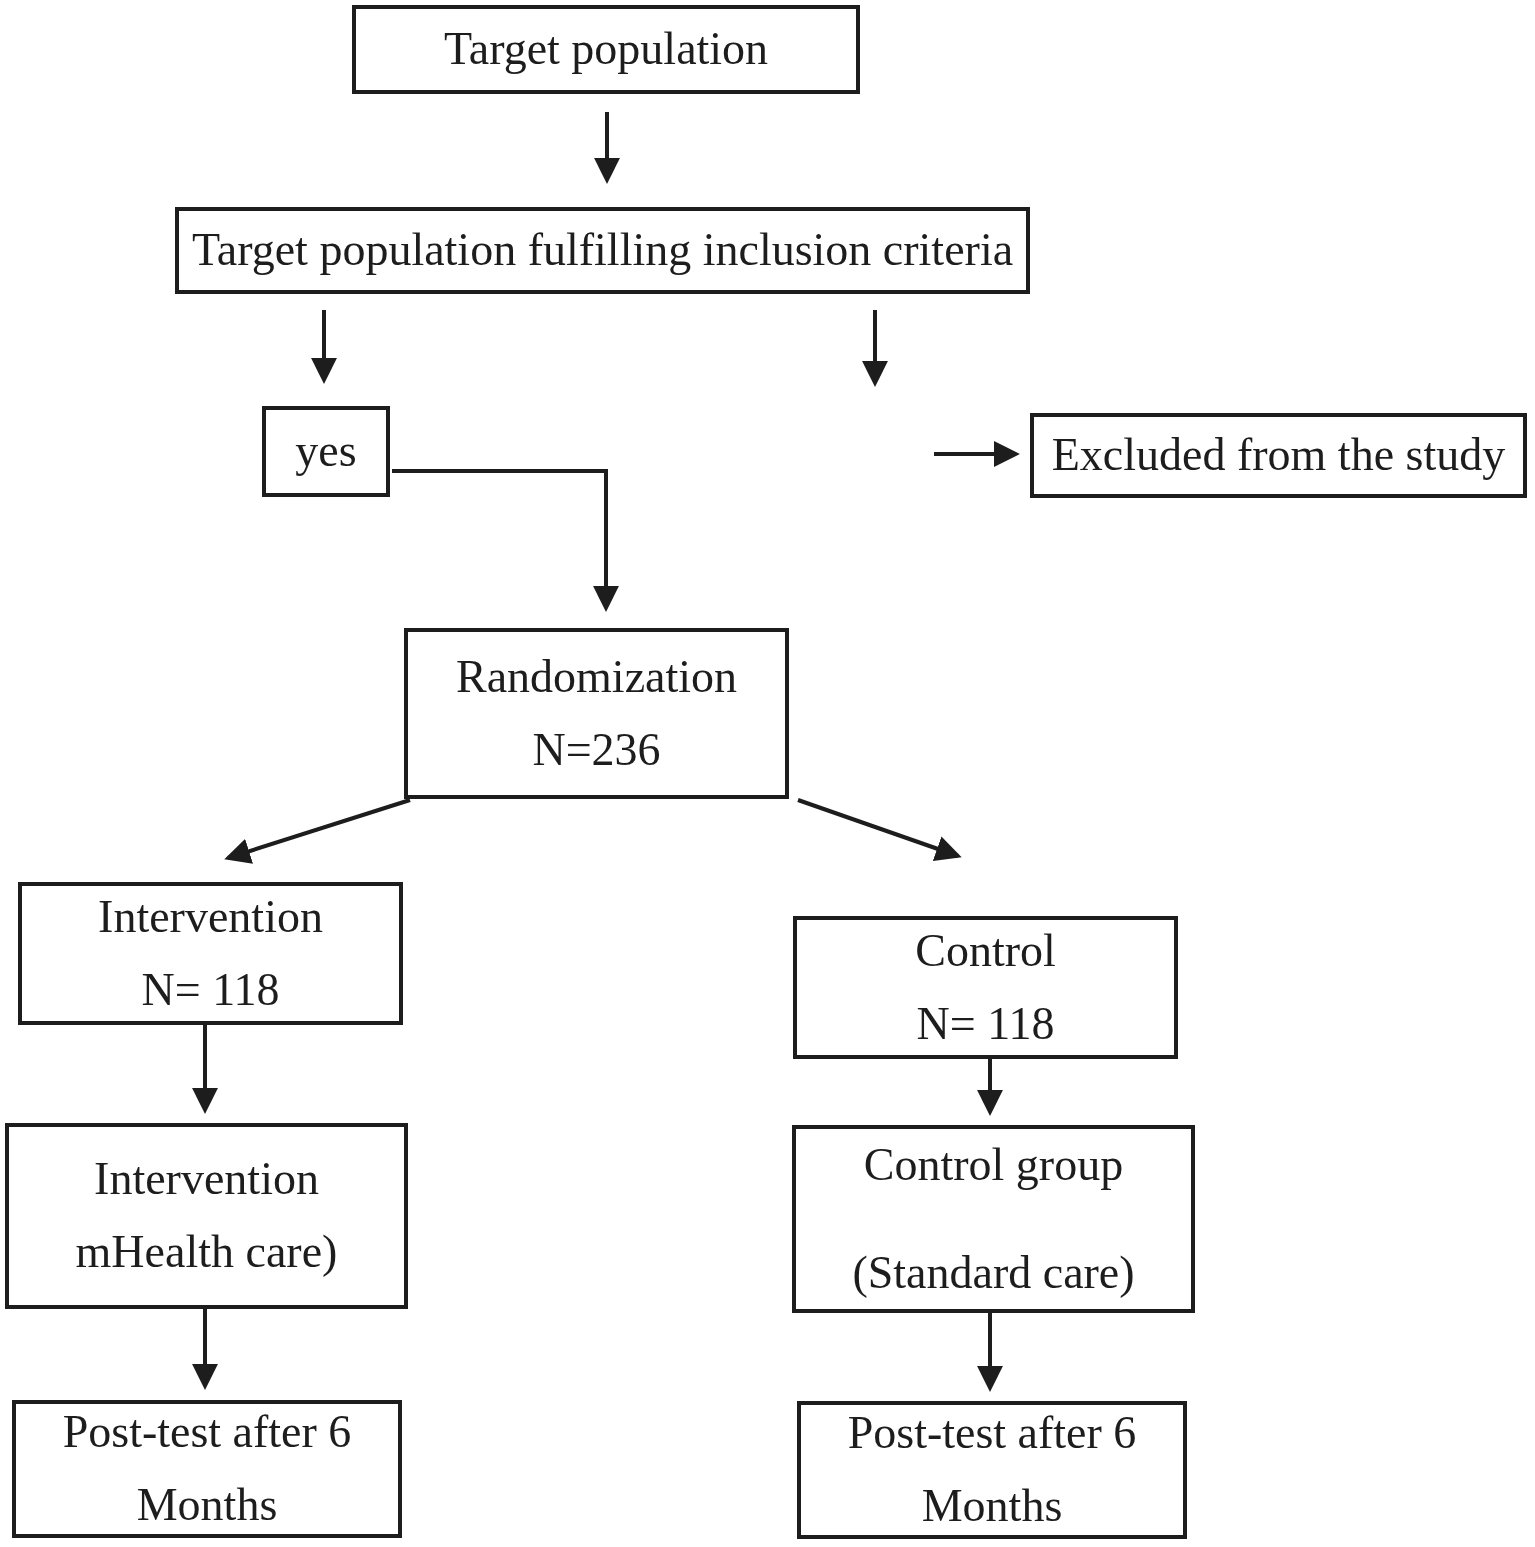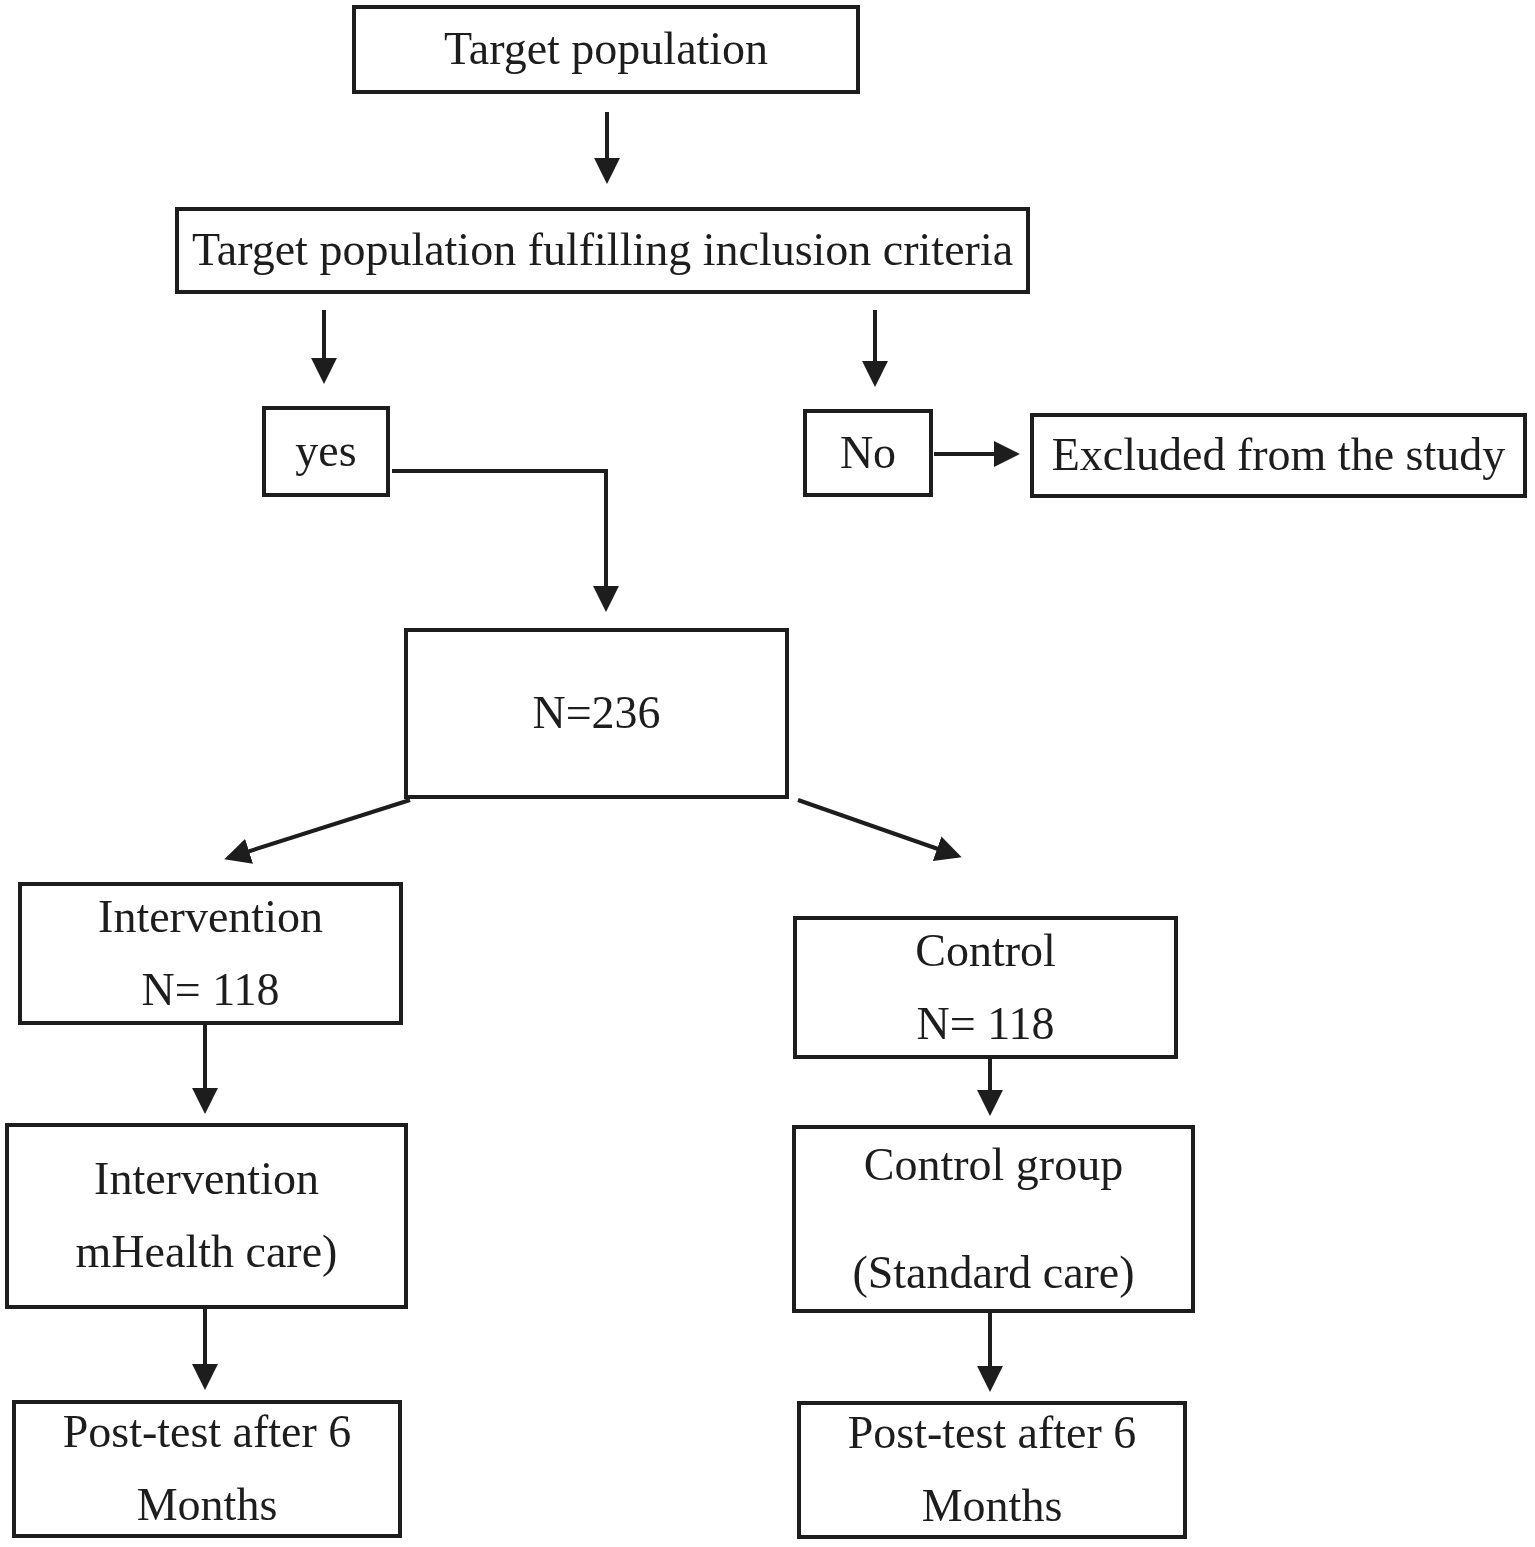--- a/index.html
+++ b/index.html
@@ -84,29 +84,27 @@
   </div>
 
   <div class="node n-yes">
     <span class="ln">yes</span>
   </div>
 
   <div class="node n-inclusion">
     <span class="ln">Target population fulfilling inclusion criteria</span>
   </div>
 
-  <div class="node n-no">
-    <span class="ln">No</span>
-  </div>
 
   <div class="node n-excluded">
     <span class="ln">Excluded from the study</span>
   </div>
 
   <div class="node n-randomization">
+    <span class="ln">Randomization</span>
     <span class="ln">N=236</span>
   </div>
 
   <div class="node n-intervention">
     <span class="ln">Intervention</span>
     <span class="ln">N= 118</span>
   </div>
 
   <div class="node n-control">
     <span class="ln">Control</span>

